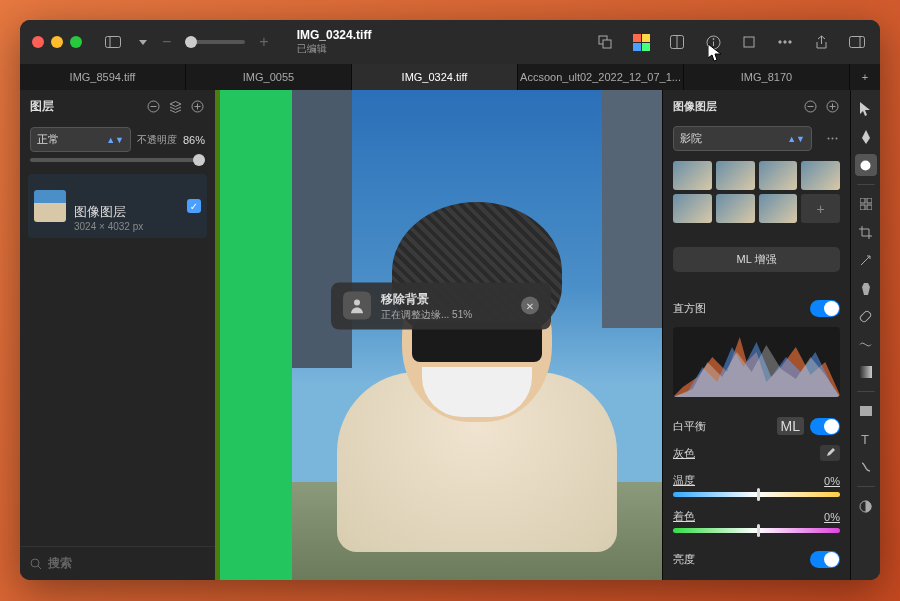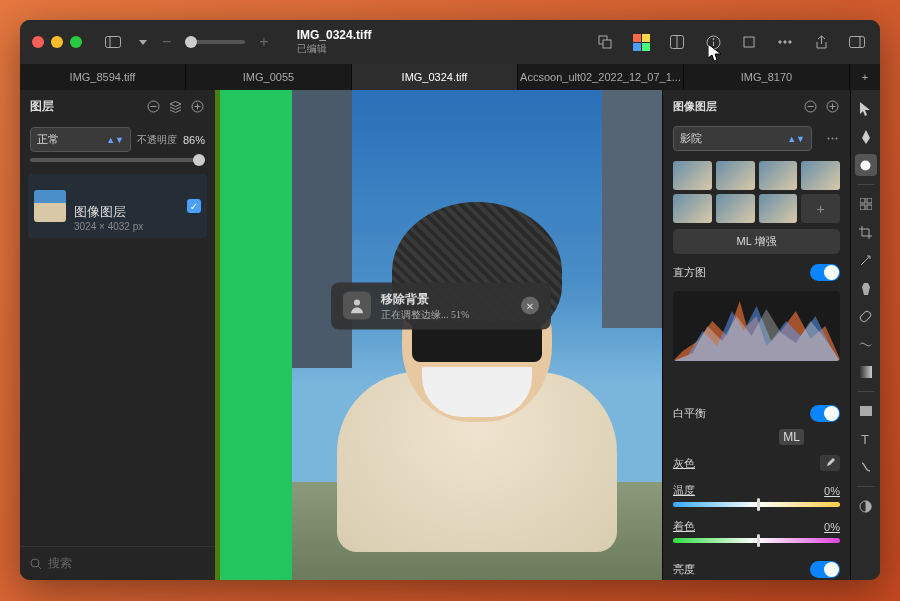--- a/index.html
+++ b/index.html
@@ -43,54 +43,54 @@
 .op-label { font-size: 10px; color: #aaa; }
 .op-val { font-size: 11px; color: #ddd; }
 .slider-track { height: 4px; background: #555; border-radius: 2px; margin: 2px 10px 8px; position: relative; }
 .slider-track::after { content: ''; position: absolute; right: 0; top: -4px; width: 12px; height: 12px; background: #ccc; border-radius: 50%; }
 .layer { display: flex; align-items: center; background: rgba(40,70,100,0.3); margin: 4px 8px; padding: 6px; border-radius: 4px; gap: 8px; }
 .layer-thumb { width: 32px; height: 32px; background: linear-gradient(180deg,#4a8fc8 40%, #d8c8a8 40%); border-radius: 3px; }
 .layer-info { flex: 1; }
 .layer-name { font-size: 13px; margin-top: 23px; }
 .layer-dim { font-size: 10px; color: #888; }
 .layer-check { width: 14px; height: 14px; background: #4a9fff; border-radius: 3px; display: flex; align-items: center; justify-content: center; color: #fff; font-size: 10px; }
-.search { margin-top: auto; padding: 8px 10px; display: flex; align-items: center; gap: 6px; color: #666; font-size: 12px; border-top: 1px solid #333; }
+.search { margin-top: auto; padding: 8px 10px; display: flex; align-items: center; gap: 6px; color: #666; font-size: 12px; border-top: 1px solid #333; font-weight: bold; }
 
 
 .canvas { flex: 1; background: #22c55e; display: flex; align-items: center; justify-content: flex-end; position: relative; overflow: hidden; }
 .photo { width: 370px; height: 494px; border-radius: 2px; position: relative; overflow: hidden; }
 .sky { position: absolute; inset: 0; background: linear-gradient(180deg, #2a6fb8 0%, #4a8fc8 40%, #7ab5dc 60%); }
 .bldg-l { position: absolute; left: 0; top: 0; width: 60px; height: 280px; background: #4a5a6a; }
 .bldg-r { position: absolute; right: 0; top: 0; width: 60px; height: 240px; background: #556575; }
 .ground { position: absolute; bottom: 0; left: 0; right: 0; height: 100px; background: linear-gradient(180deg, #8a9a7a, #6a7a5a); }
 .person { position: absolute; left: 50%; bottom: 30px; transform: translateX(-50%); width: 280px; height: 380px; }
 .jacket { position: absolute; bottom: 0; left: 0; right: 0; height: 180px; background: radial-gradient(ellipse at 50% 30%, #f0e4d0, #d8ccb0); border-radius: 80px 80px 20px 20px; }
 .head { position: absolute; top: 80px; left: 50%; transform: translateX(-50%); width: 150px; height: 170px; background: #e8c8a0; border-radius: 50% 50% 45% 45%; }
 .beanie { position: absolute; top: 30px; left: 50%; transform: translateX(-50%); width: 170px; height: 140px; background: #2a2a2a; border-radius: 50% 50% 40% 40%; background-image: repeating-linear-gradient(45deg, #2a2a2a 0 4px, #3a3a3a 4px 8px); }
 .glasses { position: absolute; top: 150px; left: 50%; transform: translateX(-50%); width: 130px; height: 40px; background: #1a1a1a; border-radius: 8px; }
 .mask { position: absolute; top: 195px; left: 50%; transform: translateX(-50%); width: 110px; height: 50px; background: #f0f0f0; border-radius: 0 0 40px 40px; }
 
 .toast { position: absolute; top: 44%; left: 50%; transform: translate(-50%,-50%); background: rgba(50,50,50,0.92); border-radius: 8px; padding: 8px 12px; display: flex; align-items: center; gap: 10px; color: #ddd; width: 220px; }
 .toast-icon { width: 28px; height: 28px; background: #555; border-radius: 6px; display: flex; align-items: center; justify-content: center; }
 .toast-text { flex: 1; }
 .toast-title { font-size: 12px; font-weight: 600; }
-.toast-sub { font-size: 10px; color: #aaa; font-family: Liberation Serif, serif; }
+.toast-sub { font-size: 10px; color: #aaa; }
 .toast-close { width: 18px; height: 18px; background: #666; border-radius: 50%; display: flex; align-items: center; justify-content: center; font-size: 10px; cursor: pointer; }
 
 
 .right { width: 188px; background: #252525; color: #ddd; font-size: 11px; overflow-y: auto; border-left: 1px solid #0a0a0a; }
 .presets { display: grid; grid-template-columns: repeat(4, 1fr); gap: 4px; padding: 6px 10px; }
 .preset { aspect-ratio: 4/3; background: linear-gradient(135deg, #6a8fa8, #d8c8a8); border-radius: 3px; cursor: pointer; }
 .preset.add { background: #3a3a3a; display: flex; align-items: center; justify-content: center; color: #888; font-size: 14px; }
-.btn { margin: 0 10px; padding: 5px; background: #3a3a3a; border-radius: 5px; text-align: center; cursor: pointer; font-size: 11px; }
+.btn { margin: 18px 10px; padding: 5px; background: #3a3a3a; border-radius: 5px; text-align: center; cursor: pointer; font-size: 11px; }
 .section-row { display: flex; align-items: center; padding: 10px 10px 6px; }
 .section-row .spacer { flex: 1; }
 .toggle { width: 30px; height: 17px; background: #0a84ff; border-radius: 9px; position: relative; cursor: pointer; }
 .toggle::after { content: ''; position: absolute; right: 1px; top: 1px; width: 15px; height: 15px; background: #fff; border-radius: 50%; }
-.badge-ml { font-size: 12px; background: #444; padding: 1px 4px; border-radius: 3px; margin-right: 6px; margin-top: 48px; }
+.badge-ml { font-size: 14px; background: #444; padding: 1px 4px; border-radius: 3px; margin-right: 6px; }
 .histogram { margin: 4px 10px 10px; height: 70px; background: #1a1a1a; border-radius: 4px; position: relative; overflow: hidden; }
 .histo-svg { width: 100%; height: 100%; }
 .adj-row { padding: 4px 10px; }
 .adj-head { display: flex; align-items: center; margin-bottom: 4px; text-decoration: underline; }
 .adj-label { flex: 1; color: #ccc; }
 .adj-val { color: #ccc; }
 .eyedrop { width: 20px; height: 16px; background: #3a3a3a; border-radius: 3px; display: flex; align-items: center; justify-content: center; cursor: pointer; }
 .hslider { height: 5px; border-radius: 3px; position: relative; margin-bottom: 4px; }
 .hslider::after { content: ''; position: absolute; left: 50%; top: -4px; width: 3px; height: 13px; background: #ddd; border-radius: 2px; }
 .temp-grad { background: linear-gradient(90deg, #3af, #fff, #fc4); }

